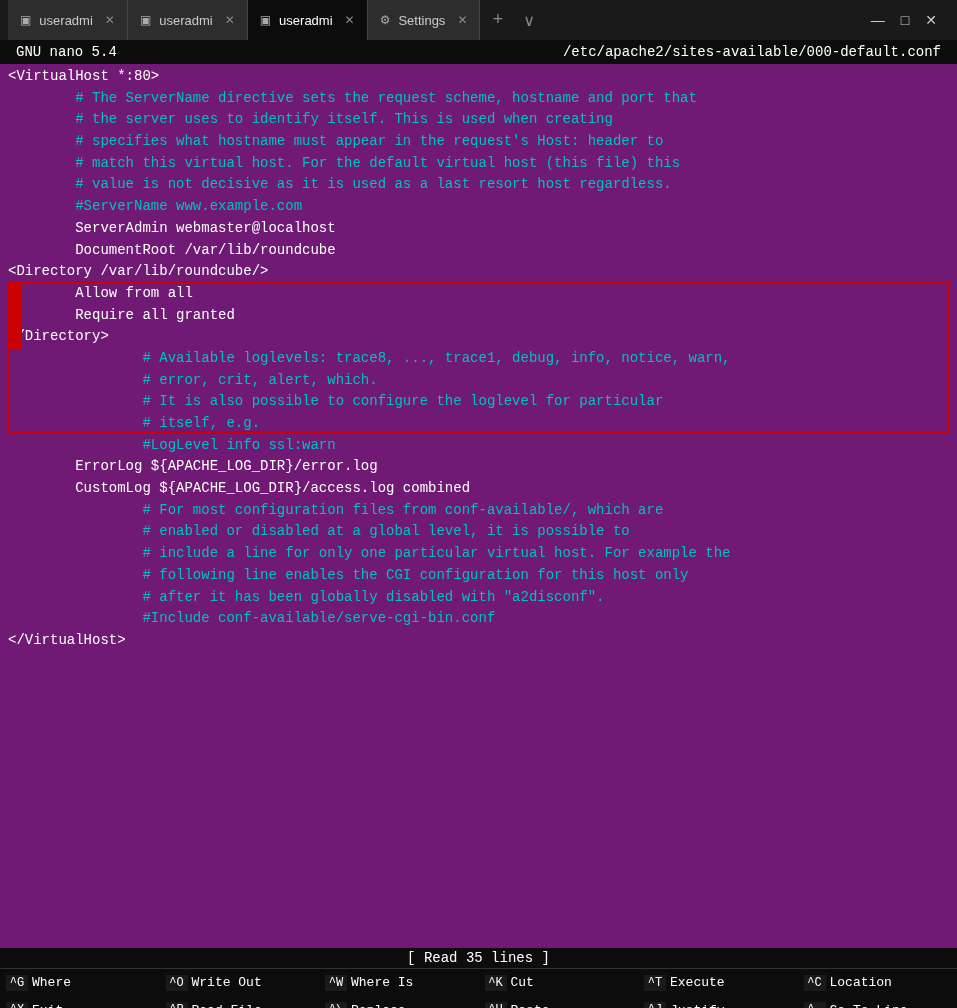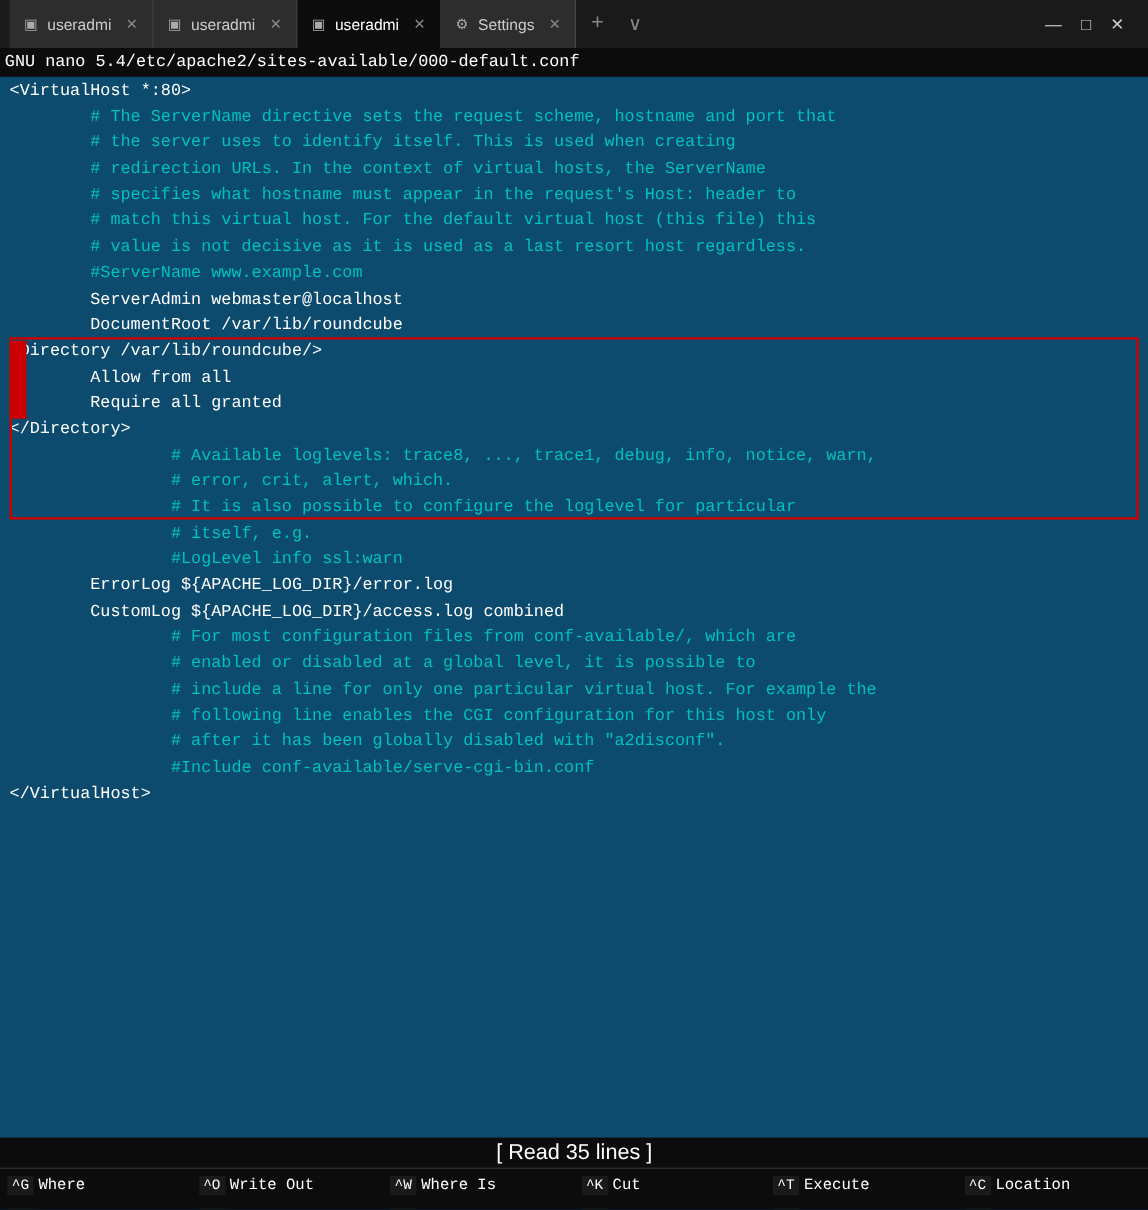--- a/index.html
+++ b/index.html
@@ -61,28 +61,29 @@
       color: #ccc;
       font-size: 14px;
       font-family: Arial, sans-serif;
     }
     .window-controls span { cursor: pointer; }
 
     
     .nano-header {
       background: #0c0c0c;
       color: #fff;
-      padding: 4px 4px;
-      display: flex;
+      padding: 4px 16px;
+      display: flex;
+      justify-content: space-between;
       font-size: 14px;
     }
 
     
     .editor {
-      background: #0c4a6e;
+      background: #701a75;
       color: #fff;
       padding: 2px 0;
       height: calc(1008px - 40px - 28px - 56px);
       overflow: hidden;
       position: relative;
     }
 
     .line {
       display: block;
       white-space: pre;
@@ -106,23 +107,23 @@
       position: absolute;
       background: #cc0000;
       width: 18px;
     }
 
     
     .status-bar {
       background: #0c0c0c;
       color: #fff;
       text-align: center;
-      font-size: 18px;
+      font-size: 14px;
       padding: 2px 0;
-      font-family: Liberation Sans, sans-serif;
+      font-family: Liberation Mono, monospace;
     }
 
     
     .shortcuts {
       background: #0c0c0c;
       display: grid;
       grid-template-columns: repeat(6, 1fr);
       grid-template-rows: repeat(2, 1fr);
       height: 56px;
       border-top: 1px solid #333;
@@ -185,21 +186,20 @@
 
 <div class="nano-header">
   <span>GNU nano 5.4</span>
   <span>/etc/apache2/sites-available/000-default.conf</span>
 </div>
 
 <div class="editor" id="editor-container">
 <span class="line normal">&lt;VirtualHost *:80&gt;</span>
     <span class="line comment">        # The ServerName directive sets the request scheme, hostname and port that</span>
     <span class="line comment">        # the server uses to identify itself. This is used when creating</span>
-    <span class="line comment">        # redirection URLs. In the context of virtual hosts, the ServerName</span>
     <span class="line comment">        # specifies what hostname must appear in the request's Host: header to</span>
     <span class="line comment">        # match this virtual host. For the default virtual host (this file) this</span>
     <span class="line comment">        # value is not decisive as it is used as a last resort host regardless.</span>
     <span class="line comment">        #ServerName www.example.com</span>
     <span class="line normal"></span>
     <span class="line normal">        ServerAdmin webmaster@localhost</span>
     <span class="line normal">        DocumentRoot /var/lib/roundcube</span>
     <span class="line normal">&lt;Directory /var/lib/roundcube/&gt;</span>
     <span class="line normal">        Allow from all</span>
     <span class="line normal">        Require all granted</span>

